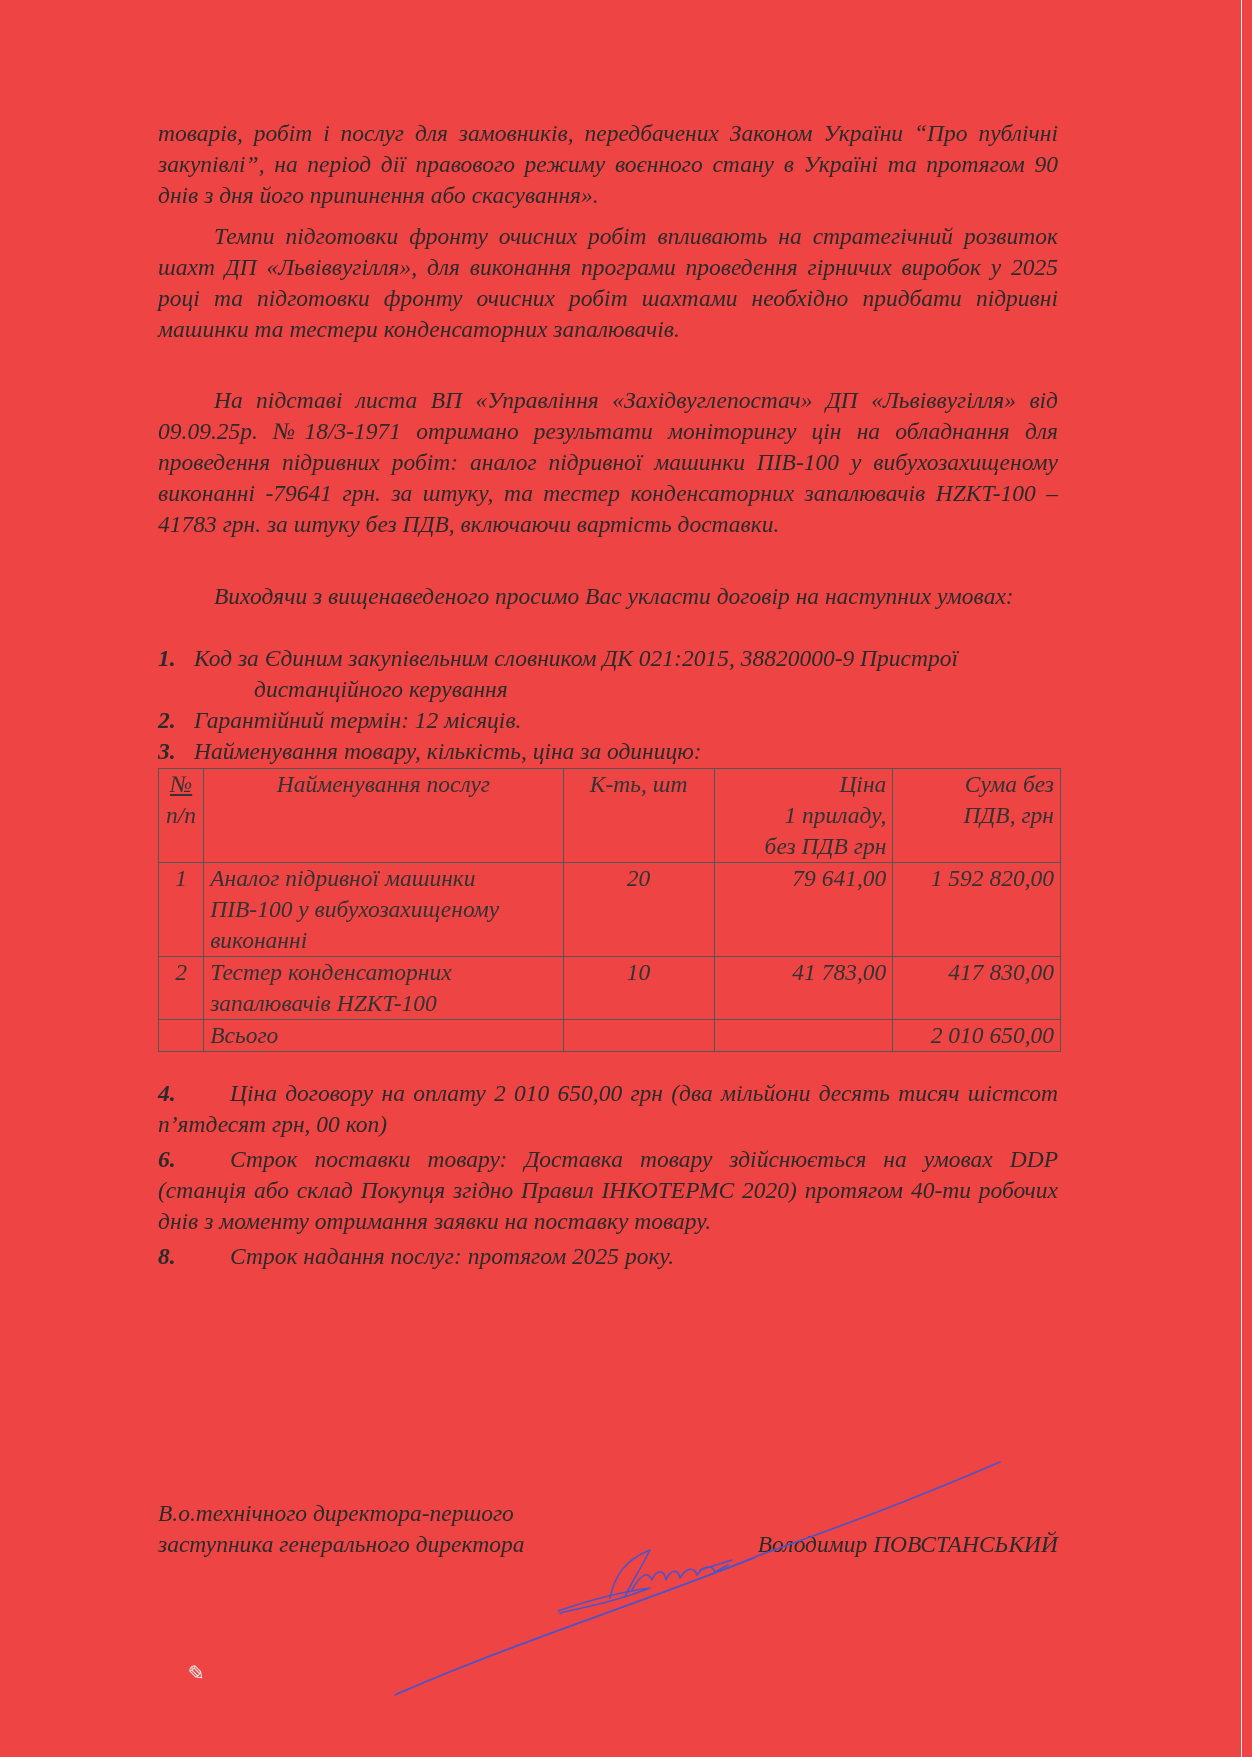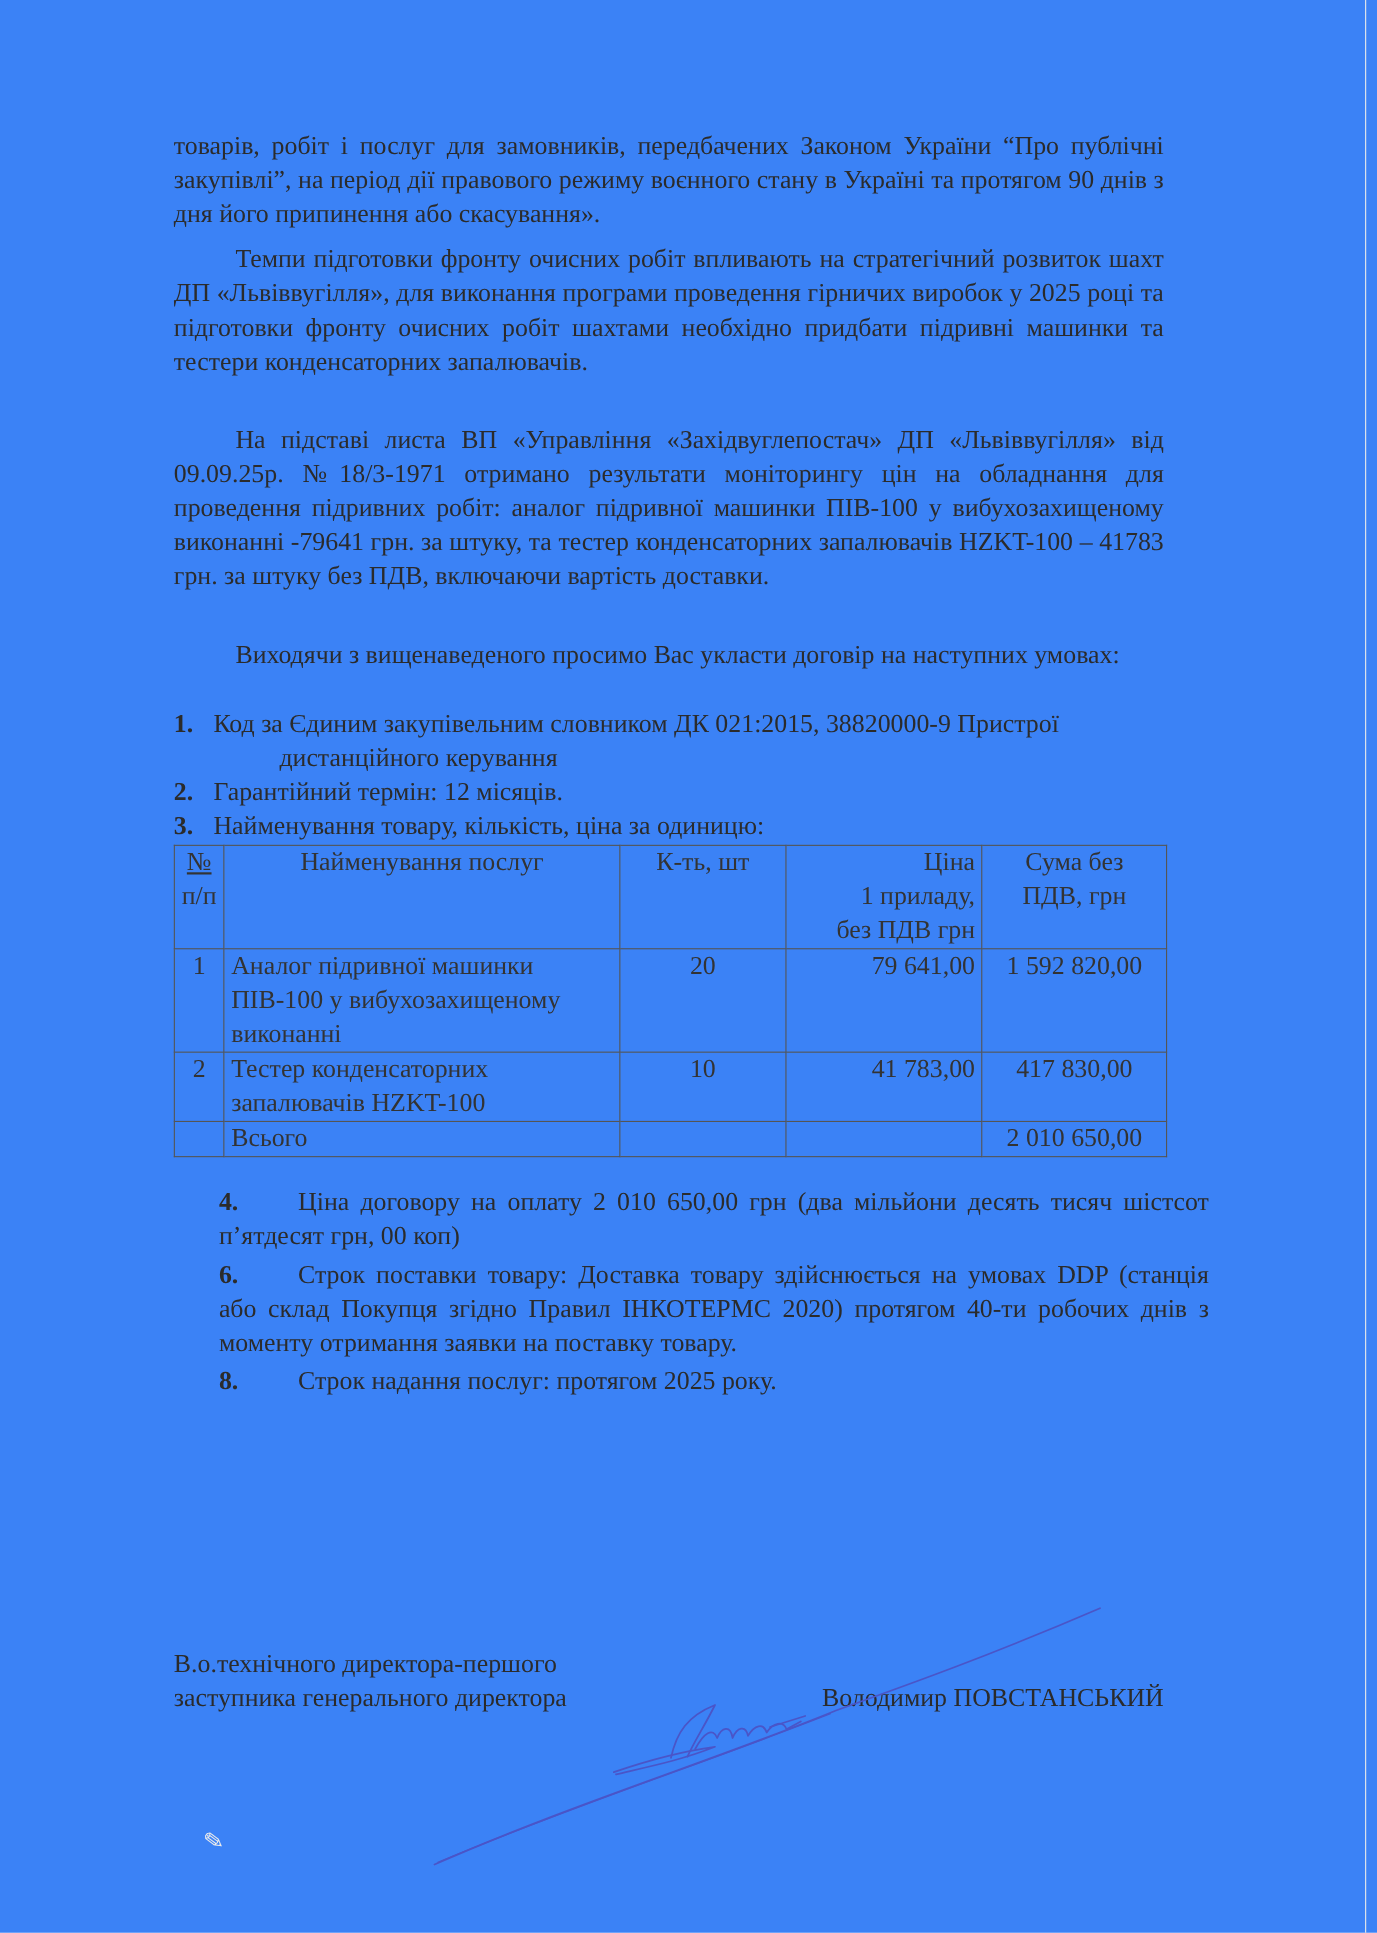--- a/index.html
+++ b/index.html
@@ -1,42 +1,42 @@
 <!DOCTYPE html>
 <html><head>
 <meta charset="utf-8">
 <style>
   html, body { margin: 0; padding: 0; background: #ffffff; }
   body { width: 1252px; height: 1757px; position: relative; overflow: hidden; }
   .page {
     position: absolute; left: 0; top: 0; width: 1252px; height: 1757px;
-    background: #3b82f6; color: #2b2b2b;
+    background: #ef4444; color: #2b2b2b;
     font-family: "Liberation Serif", "DejaVu Serif", serif;
-    font-size: 23.5px; line-height: 31px;
+    font-size: 23.5px; line-height: 31px; font-style: italic;
   }
   .edge-right { position: absolute; right: 10px; top: 0; width: 1px; height: 1757px; background: #ececec; }
   .text-block { position: absolute; left: 158px; width: 900px; }
   p { margin: 0; text-align: justify; text-align-last: left; }
   .indent { text-indent: 56px; }
   .li1 { display: flex; }
   .li1 .n { width: 36px; flex: none; font-weight: bold; }
   .li1 .t { flex: 1; }
   .li2 .n { display: inline-block; width: 72px; font-weight: bold; }
   table.goods {
     border-collapse: collapse; width: 903px; margin-top: 1px;
     font-size: 23.5px; line-height: 31px; color: #333;
   }
   table.goods td, table.goods th {
     border: 1.5px solid #555; vertical-align: top; padding: 0 6px; font-weight: normal;
   }
   .c-no { width: 40px; text-align: center; padding: 0 3px !important; }
   .c-name { width: 365px; margin-top: 32px; }
   .c-qty { width: 150px; text-align: center; }
   .c-price { width: 175px; text-align: right; }
-  .c-sum { width: 165px; text-align: center; }
+  .c-sum { width: 165px; text-align: right; }
   th.c-name { vertical-align: middle; text-align: center; }
   .signature { position: absolute; left: 0; top: 0; width: 1252px; height: 1757px; pointer-events: none; }
   .sign-block { position: absolute; left: 158px; top: 1498px; width: 900px; }
   .signer { position: absolute; right: 0; top: 31px; }
   .faint { position: absolute; color: #ebebeb; font-family: "Liberation Serif", serif; font-size: 22px; }
 </style>
 </head>
 <body>
 
 <div class="page">
@@ -114,21 +114,21 @@
           <td class="c-no"></td>
           <td class="c-name">Всього</td>
           <td class="c-qty"></td>
           <td class="c-price"></td>
           <td class="c-sum">2 010 650,00</td>
         </tr>
       </tbody>
     </table>
   </div>
 
-  <div class="text-block" style="top:1078px;margin-left:41px;">
+  <div class="text-block" style="top:1078px;">
     <p class="li2"><span class="n">4.</span><span>Ціна договору на оплату 2 010 650,00 грн (два  мільйони  десять тисяч шістсот п’ятдесят грн, 00 коп)</span></p>
     <p class="li2" style="margin-top:4px;"><span class="n">6.</span><span>Строк поставки товару: Доставка товару  здійснюється на умовах DDP (станція або склад Покупця згідно Правил ІНКОТЕРМС 2020) протягом 40-ти робочих днів  з моменту отримання заявки на поставку товару.</span></p>
     <p class="li2" style="margin-top:4px;"><span class="n">8.</span><span>Строк надання послуг:  протягом 2025 року.</span></p>
   </div>
 
   <div class="sign-block">
     <div>В.о.технічного директора-першого</div>
     <div>заступника генерального директора</div>
     <div class="signer">Володимир ПОВСТАНСЬКИЙ</div>
   </div>

